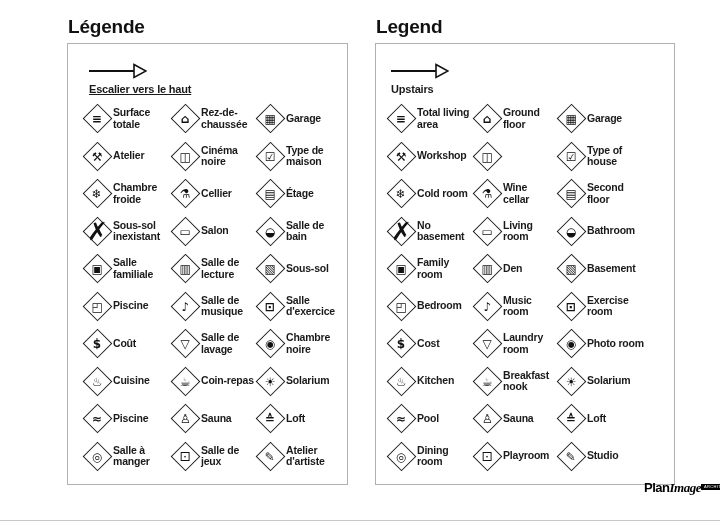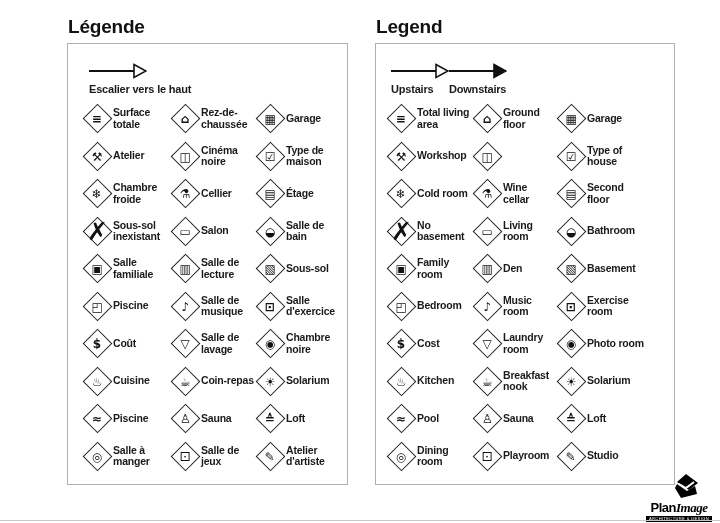--- a/index.html
+++ b/index.html
@@ -14,22 +14,22 @@
   .panel-en{left:375px;width:300px;}
   .panel-title{
     margin:0 0 5px 1px;font-size:19px;font-weight:bold;color:#111;
     letter-spacing:-0.2px;
   }
   .box{
     box-sizing:border-box;height:442px;border:1.5px solid #b0b0b0;
     padding-top:19px;background:#fff;
   }
   .arrows{display:flex;margin-bottom:5px;}
-  .panel-fr .arrows{padding-left:21px;gap:13px;}
-  .panel-en .arrows{padding-left:15px;}
+  .panel-fr .arrows{padding-left:21px;gap:13px;text-decoration:underline;}
+  .panel-en .arrows{padding-left:15px;gap:16px;}
   .arrow-block{display:flex;flex-direction:column;}
   .arrow-block svg{display:block;}
   .arrow-label{
     margin-top:4px;font-size:11px;font-weight:bold;white-space:nowrap;
     letter-spacing:-0.2px;color:#1a1a1a;
   }
   .items{display:grid;grid-auto-rows:37.5px;align-items:center;}
   .panel-fr .items{grid-template-columns:88px 85px 1fr;padding:0 6px 0 14px;}
   .panel-en .items{grid-template-columns:86px 84px 1fr;padding:0 6px 0 10px;}
   .item{display:flex;align-items:center;}
@@ -42,22 +42,22 @@
     transform:rotate(-45deg);font-size:12px;line-height:1;color:#111;
     font-family:"DejaVu Sans",sans-serif;font-weight:bold;
   }
   .diamond.big{overflow:visible;}
   .diamond.big .glyph{font-size:25px;}
   .item-label{
     font-size:10.5px;font-weight:bold;line-height:1.1;
     letter-spacing:-0.2px;max-width:58px;color:#1a1a1a;
   }
   .logo{
-    position:absolute;right:7px;top:474px;width:68px;
-    display:flex;flex-direction:column;align-items:center;
+    position:absolute;right:22px;top:474px;width:68px;
+    display:flex;flex-direction:row;align-items:center;
   }
   .logo-mark{display:block;margin-bottom:1px;margin-left:14px;}
   .logo-text{line-height:1;white-space:nowrap;}
   .logo-plan{font-size:13px;font-weight:bold;color:#000;letter-spacing:-0.5px;}
   .logo-image{
     font-family:"Liberation Serif","DejaVu Serif",serif;
     font-style:italic;font-weight:bold;font-size:13px;color:#000;
     letter-spacing:-0.5px;
   }
   .logo-tagline{
@@ -271,27 +271,20 @@
 <section class="panel panel-en">
   <h1 class="panel-title">Legend</h1>
   <div class="box">
     <div class="arrows">
       <div class="arrow-block">
         <svg width="58" height="16" viewBox="0 0 58 16">
           <line x1="0" y1="8" x2="45" y2="8" stroke="#111" stroke-width="2"></line>
           <polygon points="45,1.5 57,8 45,14.5" fill="#ffffff" stroke="#111" stroke-width="1.6"></polygon>
         </svg>
         <span class="arrow-label">Upstairs</span>
-      </div>
-      <div class="arrow-block">
-        <svg width="58" height="16" viewBox="0 0 58 16">
-          <line x1="0" y1="8" x2="45" y2="8" stroke="#111" stroke-width="2"></line>
-          <polygon points="45,1.5 57,8 45,14.5" fill="#111" stroke="#111" stroke-width="1.6"></polygon>
-        </svg>
-        <span class="arrow-label">Downstairs</span>
       </div>
     </div>
     <div class="items">
         <div class="item">
           <span class="diamond">
             <span class="glyph">≡</span>
           </span>
           <span class="item-label">Total living area</span>
         </div>
         <div class="item">

